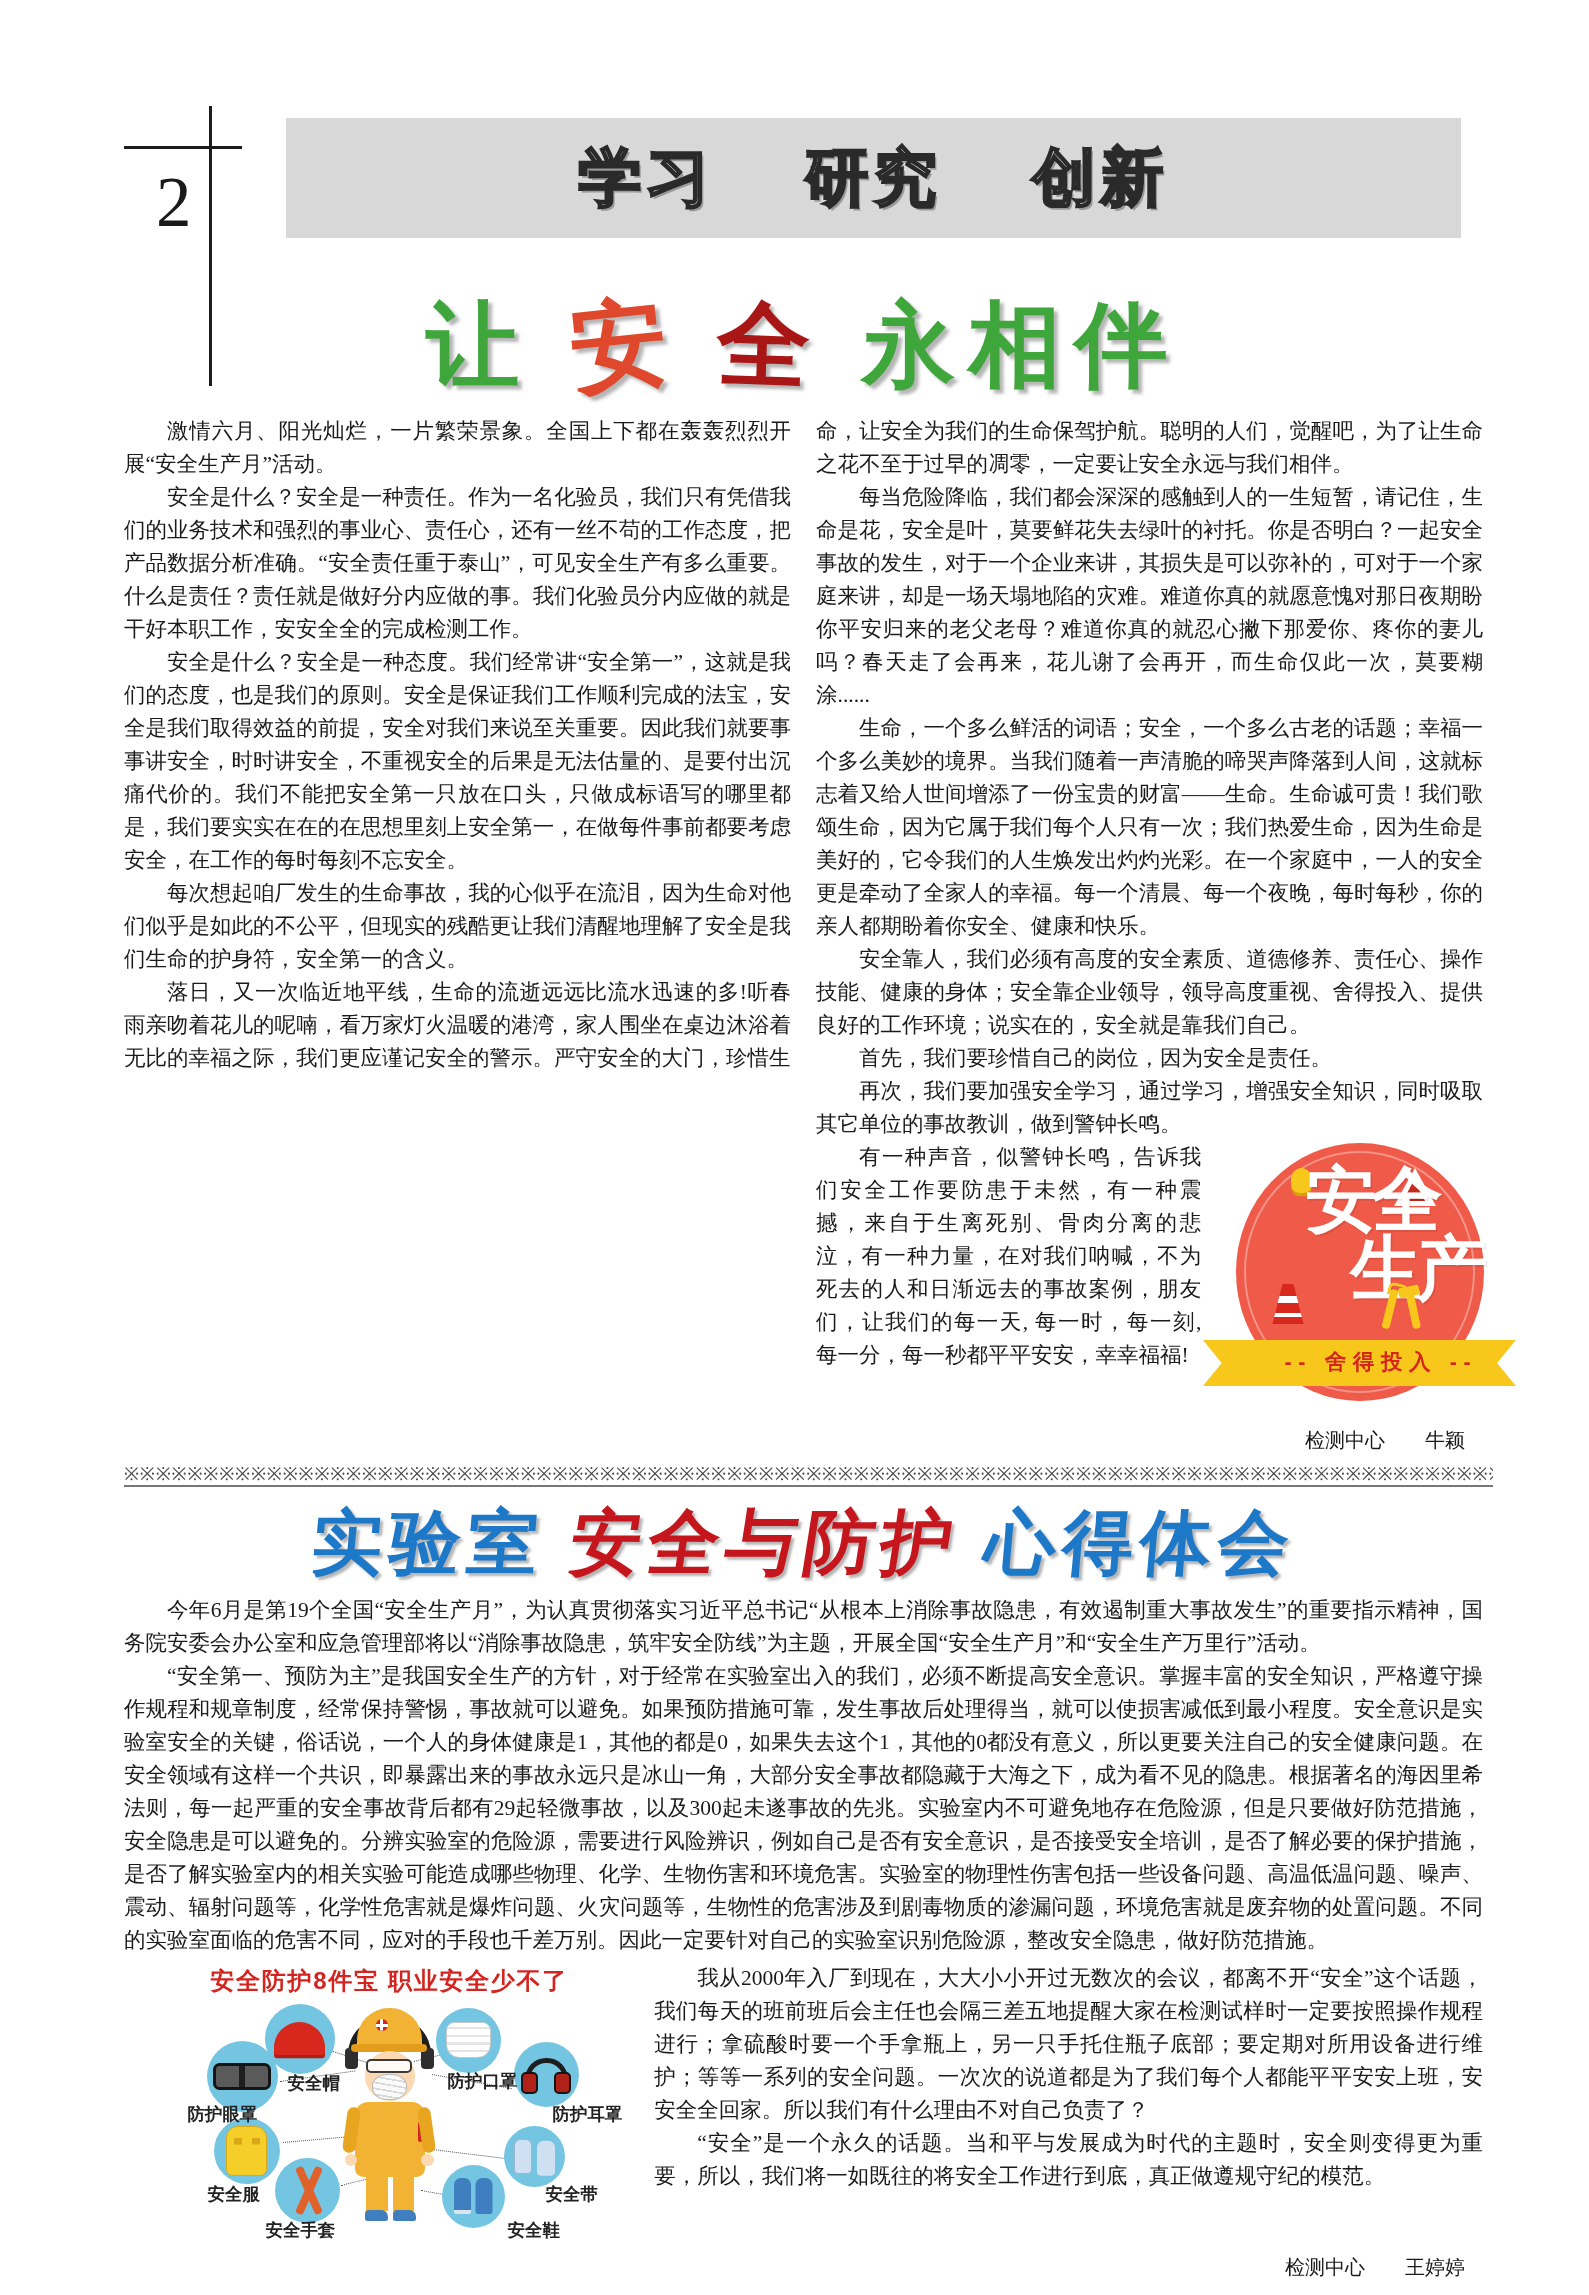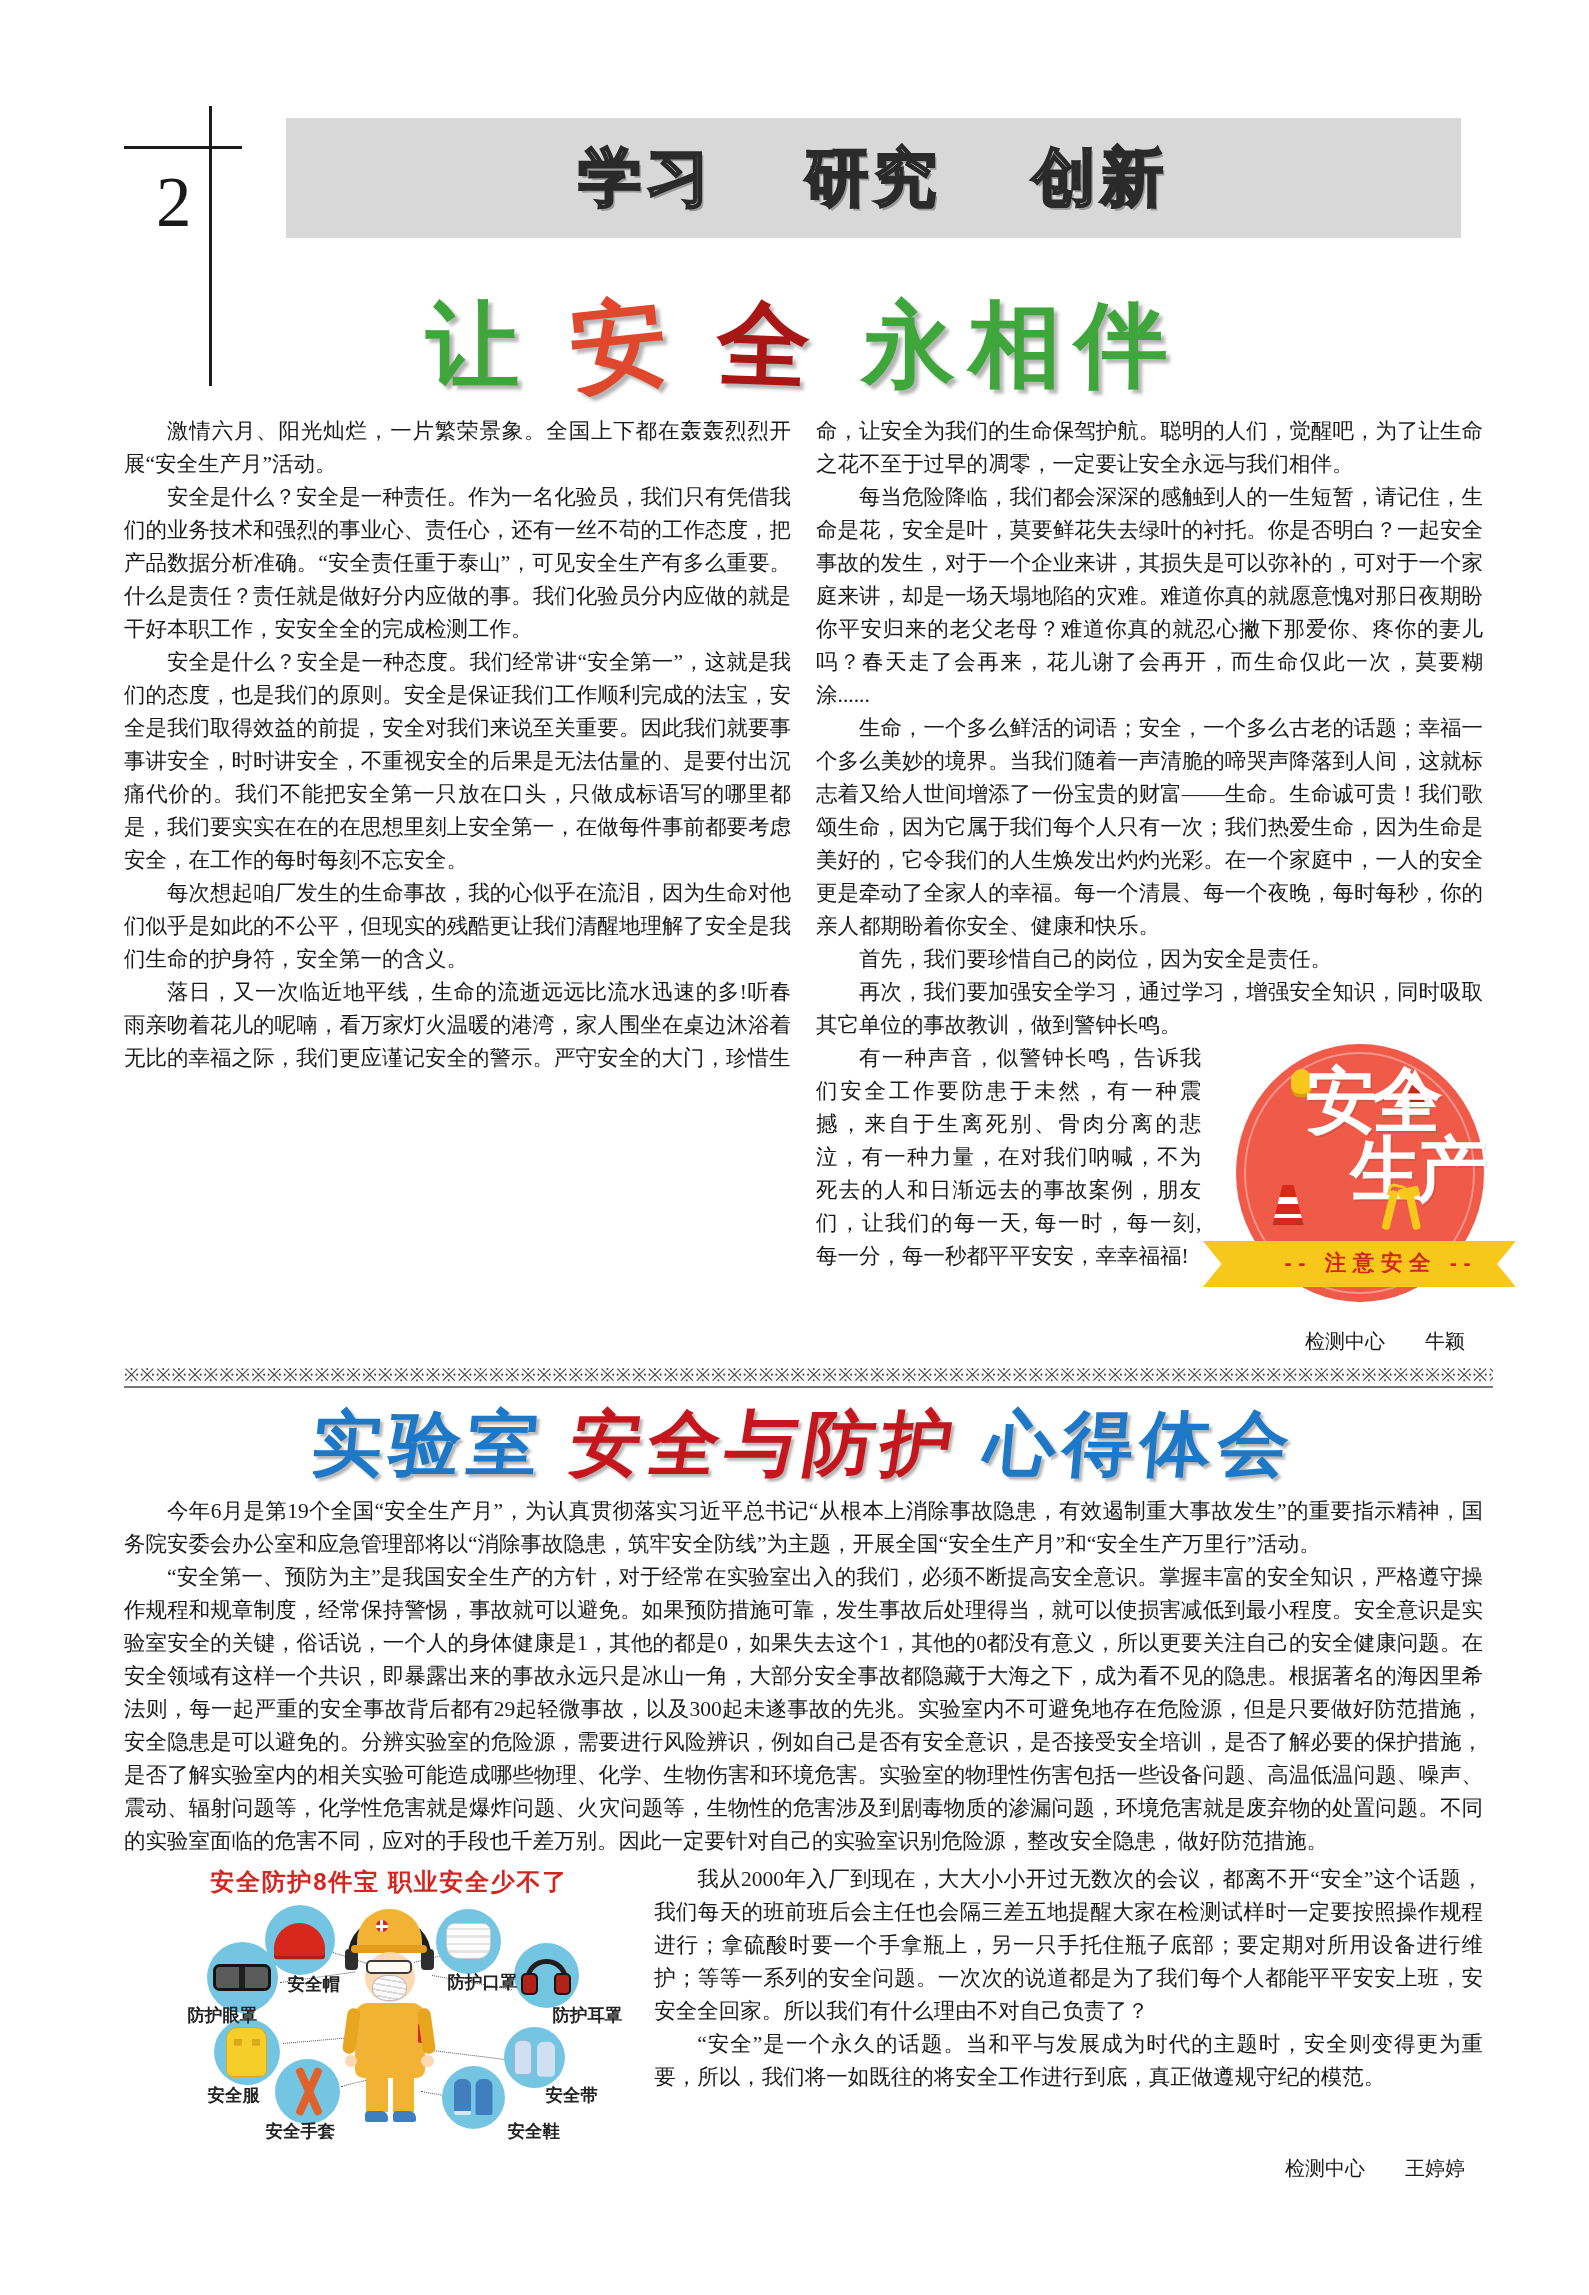--- a/index.html
+++ b/index.html
@@ -142,35 +142,36 @@
         <p class="bp">激情六月、阳光灿烂，一片繁荣景象。全国上下都在轰轰烈烈开展“安全生产月”活动。</p>
         <p class="bp">安全是什么？安全是一种责任。作为一名化验员，我们只有凭借我们的业务技术和强烈的事业心、责任心，还有一丝不苟的工作态度，把产品数据分析准确。“安全责任重于泰山”，可见安全生产有多么重要。什么是责任？责任就是做好分内应做的事。我们化验员分内应做的就是干好本职工作，安安全全的完成检测工作。</p>
         <p class="bp">安全是什么？安全是一种态度。我们经常讲“安全第一”，这就是我们的态度，也是我们的原则。安全是保证我们工作顺利完成的法宝，安全是我们取得效益的前提，安全对我们来说至关重要。因此我们就要事事讲安全，时时讲安全，不重视安全的后果是无法估量的、是要付出沉痛代价的。我们不能把安全第一只放在口头，只做成标语写的哪里都是，我们要实实在在的在思想里刻上安全第一，在做每件事前都要考虑安全，在工作的每时每刻不忘安全。</p>
         <p class="bp">每次想起咱厂发生的生命事故，我的心似乎在流泪，因为生命对他们似乎是如此的不公平，但现实的残酷更让我们清醒地理解了安全是我们生命的护身符，安全第一的含义。</p>
         <p class="bp">落日，又一次临近地平线，生命的流逝远远比流水迅速的多!听春雨亲吻着花儿的呢喃，看万家灯火温暖的港湾，家人围坐在桌边沐浴着无比的幸福之际，我们更应谨记安全的警示。严守安全的大门，珍惜生</p>
       </div>
       <div class="col">
         <p class="bp noind">命，让安全为我们的生命保驾护航。聪明的人们，觉醒吧，为了让生命之花不至于过早的凋零，一定要让安全永远与我们相伴。</p>
         <p class="bp">每当危险降临，我们都会深深的感触到人的一生短暂，请记住，生命是花，安全是叶，莫要鲜花失去绿叶的衬托。你是否明白？一起安全事故的发生，对于一个企业来讲，其损失是可以弥补的，可对于一个家庭来讲，却是一场天塌地陷的灾难。难道你真的就愿意愧对那日夜期盼你平安归来的老父老母？难道你真的就忍心撇下那爱你、疼你的妻儿吗？春天走了会再来，花儿谢了会再开，而生命仅此一次，莫要糊涂......</p>
         <p class="bp">生命，一个多么鲜活的词语；安全，一个多么古老的话题；幸福一个多么美妙的境界。当我们随着一声清脆的啼哭声降落到人间，这就标志着又给人世间增添了一份宝贵的财富——生命。生命诚可贵！我们歌颂生命，因为它属于我们每个人只有一次；我们热爱生命，因为生命是美好的，它令我们的人生焕发出灼灼光彩。在一个家庭中，一人的安全更是牵动了全家人的幸福。每一个清晨、每一个夜晚，每时每秒，你的亲人都期盼着你安全、健康和快乐。</p>
+        <p class="bp">安全靠人，我们必须有高度的安全素质、道德修养、责任心、操作技能、健康的身体；安全靠企业领导，领导高度重视、舍得投入、提供良好的工作环境；说实在的，安全就是靠我们自己。</p>
         <p class="bp">首先，我们要珍惜自己的岗位，因为安全是责任。</p>
         <p class="bp">再次，我们要加强安全学习，通过学习，增强安全知识，同时吸取其它单位的事故教训，做到警钟长鸣。</p>
         <p class="bp">
           <span class="badge-float">
             <span class="bd-ellipse"></span>
             <span class="bd-bulb"></span>
             <span class="bd-tri">
                 <span class="bd-tri-in"></span>
               </span>
             <span class="bd-t1">安全</span>
             <span class="bd-t2">生产</span>
             <span class="bd-cone"></span>
             <span class="bd-tool1"></span>
             <span class="bd-tool2"></span>
-            <span class="bd-ribbon">-- 注意安全 --</span>
+            <span class="bd-ribbon">-- 舍得投入 --</span>
           </span>
           <span>有一种声音，似警钟长鸣，告诉我们安全工作要防患于未然，有一种震撼，来自于生离死别、骨肉分离的悲泣，有一种力量，在对我们呐喊，不为死去的人和日渐远去的事故案例，朋友们，让我们的每一天, 每一时，每一刻, 每一分，每一秒都平平安安，幸幸福福!</span>
         </p>
         <div class="sig">检测中心　　牛颖</div>
       </div>
     </div>
 
     <div class="divider">※※※※※※※※※※※※※※※※※※※※※※※※※※※※※※※※※※※※※※※※※※※※※※※※※※※※※※※※※※※※※※※※※※※※※※※※※※※※※※※※※※※※※※※※※※※※※※※※※※※※※※※※※※※※※※※※</div>
 
     <div class="a2-title">

